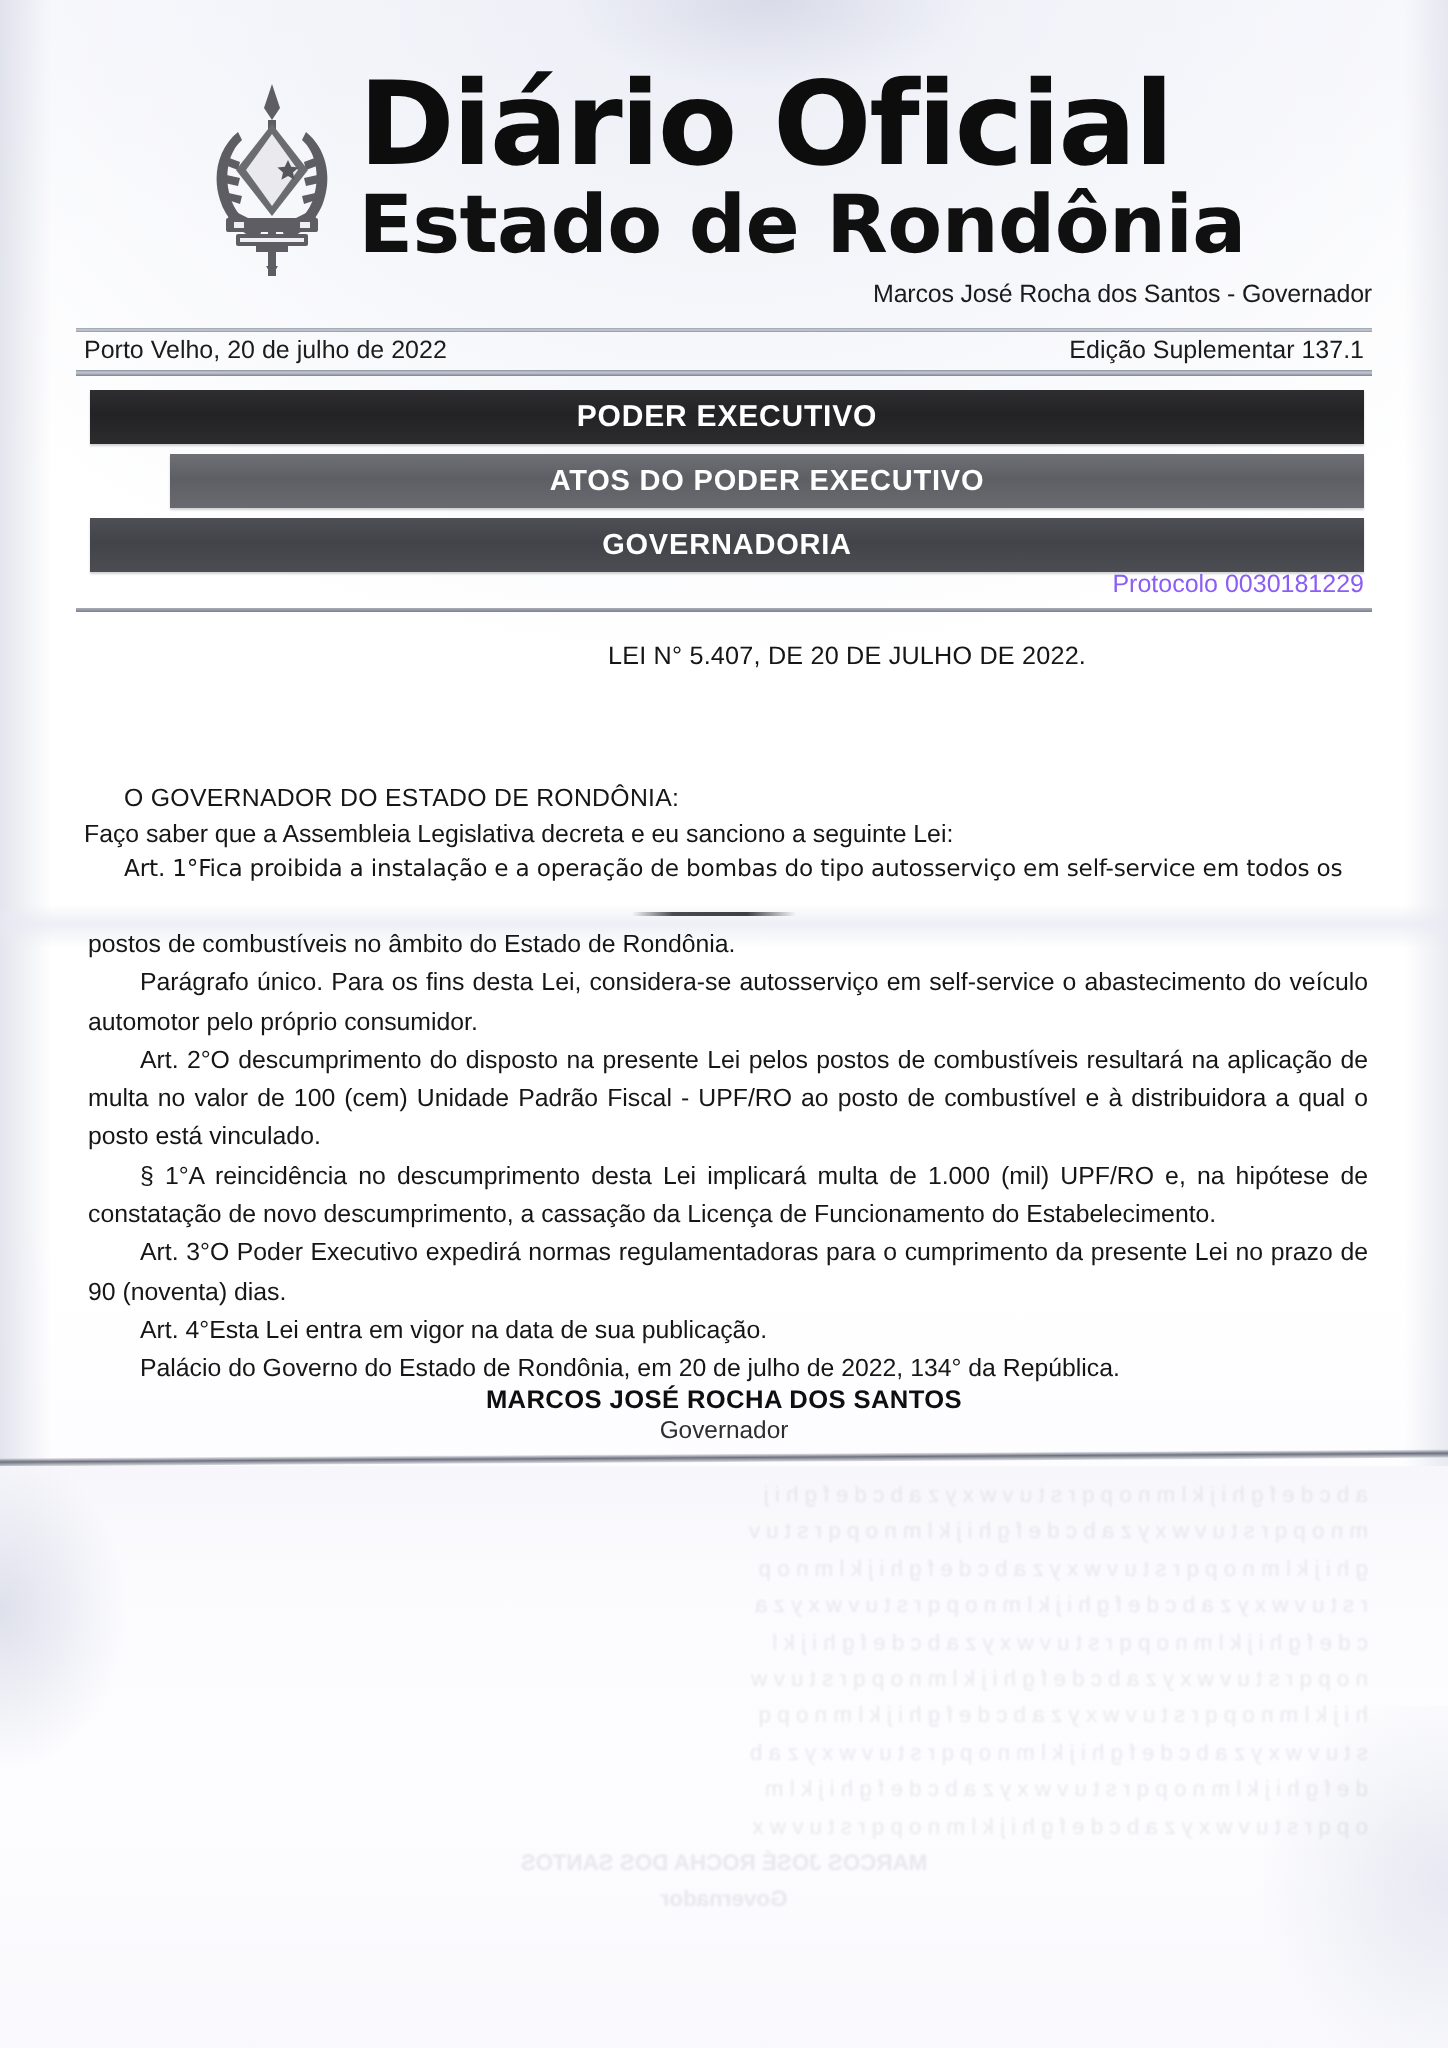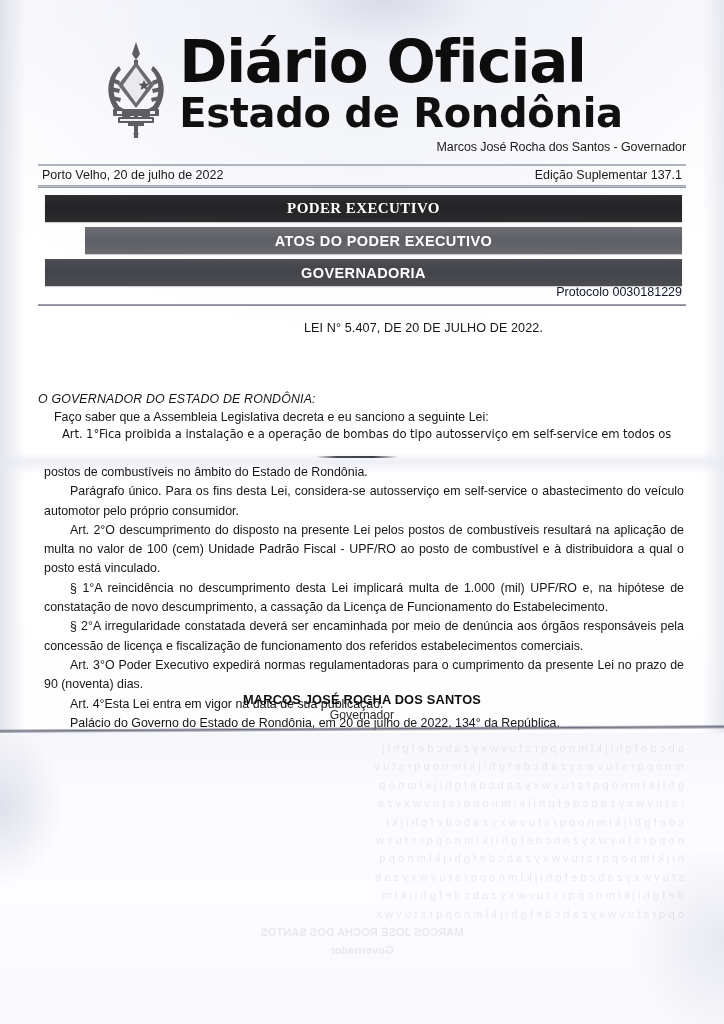--- a/index.html
+++ b/index.html
@@ -144,21 +144,21 @@
     display: flex;
     align-items: center;
     justify-content: center;
     color: #ffffff;
     font-weight: 700;
     font-size: 15px;
     letter-spacing: 0.4px;
     margin-bottom: 5px;
     box-shadow: 0 1px 1px rgba(0,0,0,0.18);
   }
-  .banner-1 { background: linear-gradient(180deg,#2e2e30 0%, #232325 45%, #2c2c2e 100%); font-family: Liberation Serif, serif; }
+  .banner-1 { background: linear-gradient(180deg,#2e2e30 0%, #232325 45%, #2c2c2e 100%); }
   .banner-2 { background: linear-gradient(180deg,#6e7076 0%, #5d5f65 45%, #686a70 100%); font-size: 14.5px; margin-left: 40px; }
   .banner-3 { background: linear-gradient(180deg,#4d4f55 0%, #424449 45%, #4b4d52 100%); font-size: 14.5px; }
 
   
   .protocol-band {
     position: absolute;
     left: 38px;
     right: 38px;
     top: 284px;
     height: 22px;
@@ -167,21 +167,21 @@
     position: absolute;
     left: 0; right: 0; bottom: 0;
     height: 2px;
     background: linear-gradient(180deg,#a8adb8 0%, #7c818c 100%);
   }
   .protocol-band .p-text {
     position: absolute;
     right: 4px;
     top: 1px;
     font-size: 12.5px;
-    color: #0f172a;
+    color: #8b5cf6;
     white-space: nowrap;
   }
 
   
   .law-number {
     position: absolute;
     left: 304px;
     top: 321px;
     font-size: 12.6px;
     letter-spacing: 0.1px;
@@ -206,22 +206,22 @@
   
   .preamble {
     position: absolute;
     left: 38px;
     top: 391px;
     width: 646px;
     font-size: 12.4px;
     line-height: 17.5px;
     color: #161616;
   }
-  .preamble .l-caps { letter-spacing: 0.15px; font-style: italic; }
-  .preamble .l-plain { margin-left: 16px; }
+  .preamble .l-caps { margin-left: 24px; letter-spacing: 0.15px; }
+  .preamble .l-plain { margin-left: 4px; }
   .preamble .l-art1 {
     margin-left: 24px;
     font-family: "DejaVu Sans", sans-serif;
     font-size: 11.6px;
     letter-spacing: -0.1px;
   }
 
   
   .crease {
     position: absolute;
@@ -408,21 +408,20 @@
   </div>
 
   <div class="crease"></div>
   <div class="crease-mark"></div>
 
   <div class="body-text">
     <p class="noind">postos de combustíveis no âmbito do Estado de Rondônia.</p>
     <p class="ind">Parágrafo único. Para os fins desta Lei, considera-se autosserviço em self-service o abastecimento do veículo automotor pelo próprio consumidor.</p>
     <p class="ind">Art. 2°O descumprimento do disposto na presente Lei pelos postos de combustíveis resultará na aplicação de multa no valor de 100 (cem) Unidade Padrão Fiscal - UPF/RO ao posto de combustível e à distribuidora a qual o posto está vinculado.</p>
     <p class="ind">§ 1°A reincidência no descumprimento desta Lei implicará multa de 1.000 (mil) UPF/RO e, na hipótese de constatação de novo descumprimento, a cassação da Licença de Funcionamento do Estabelecimento.</p>
-    <p class="ind">§ 2°A irregularidade constatada deverá ser encaminhada por meio de denúncia aos órgãos responsáveis pela concessão de licença e fiscalização de funcionamento dos referidos estabelecimentos comerciais.</p>
     <p class="ind">Art. 3°O Poder Executivo expedirá normas regulamentadoras para o cumprimento da presente Lei no prazo de 90 (noventa) dias.</p>
     <p class="ind">Art. 4°Esta Lei entra em vigor na data de sua publicação.</p>
     <p class="ind">Palácio do Governo do Estado de Rondônia, em 20 de julho de 2022, 134° da República.</p>
   </div>
 
   <div class="signature">
     <div class="sig-name">MARCOS JOSÉ ROCHA DOS SANTOS</div>
     <div class="sig-role">Governador</div>
   </div>
 

